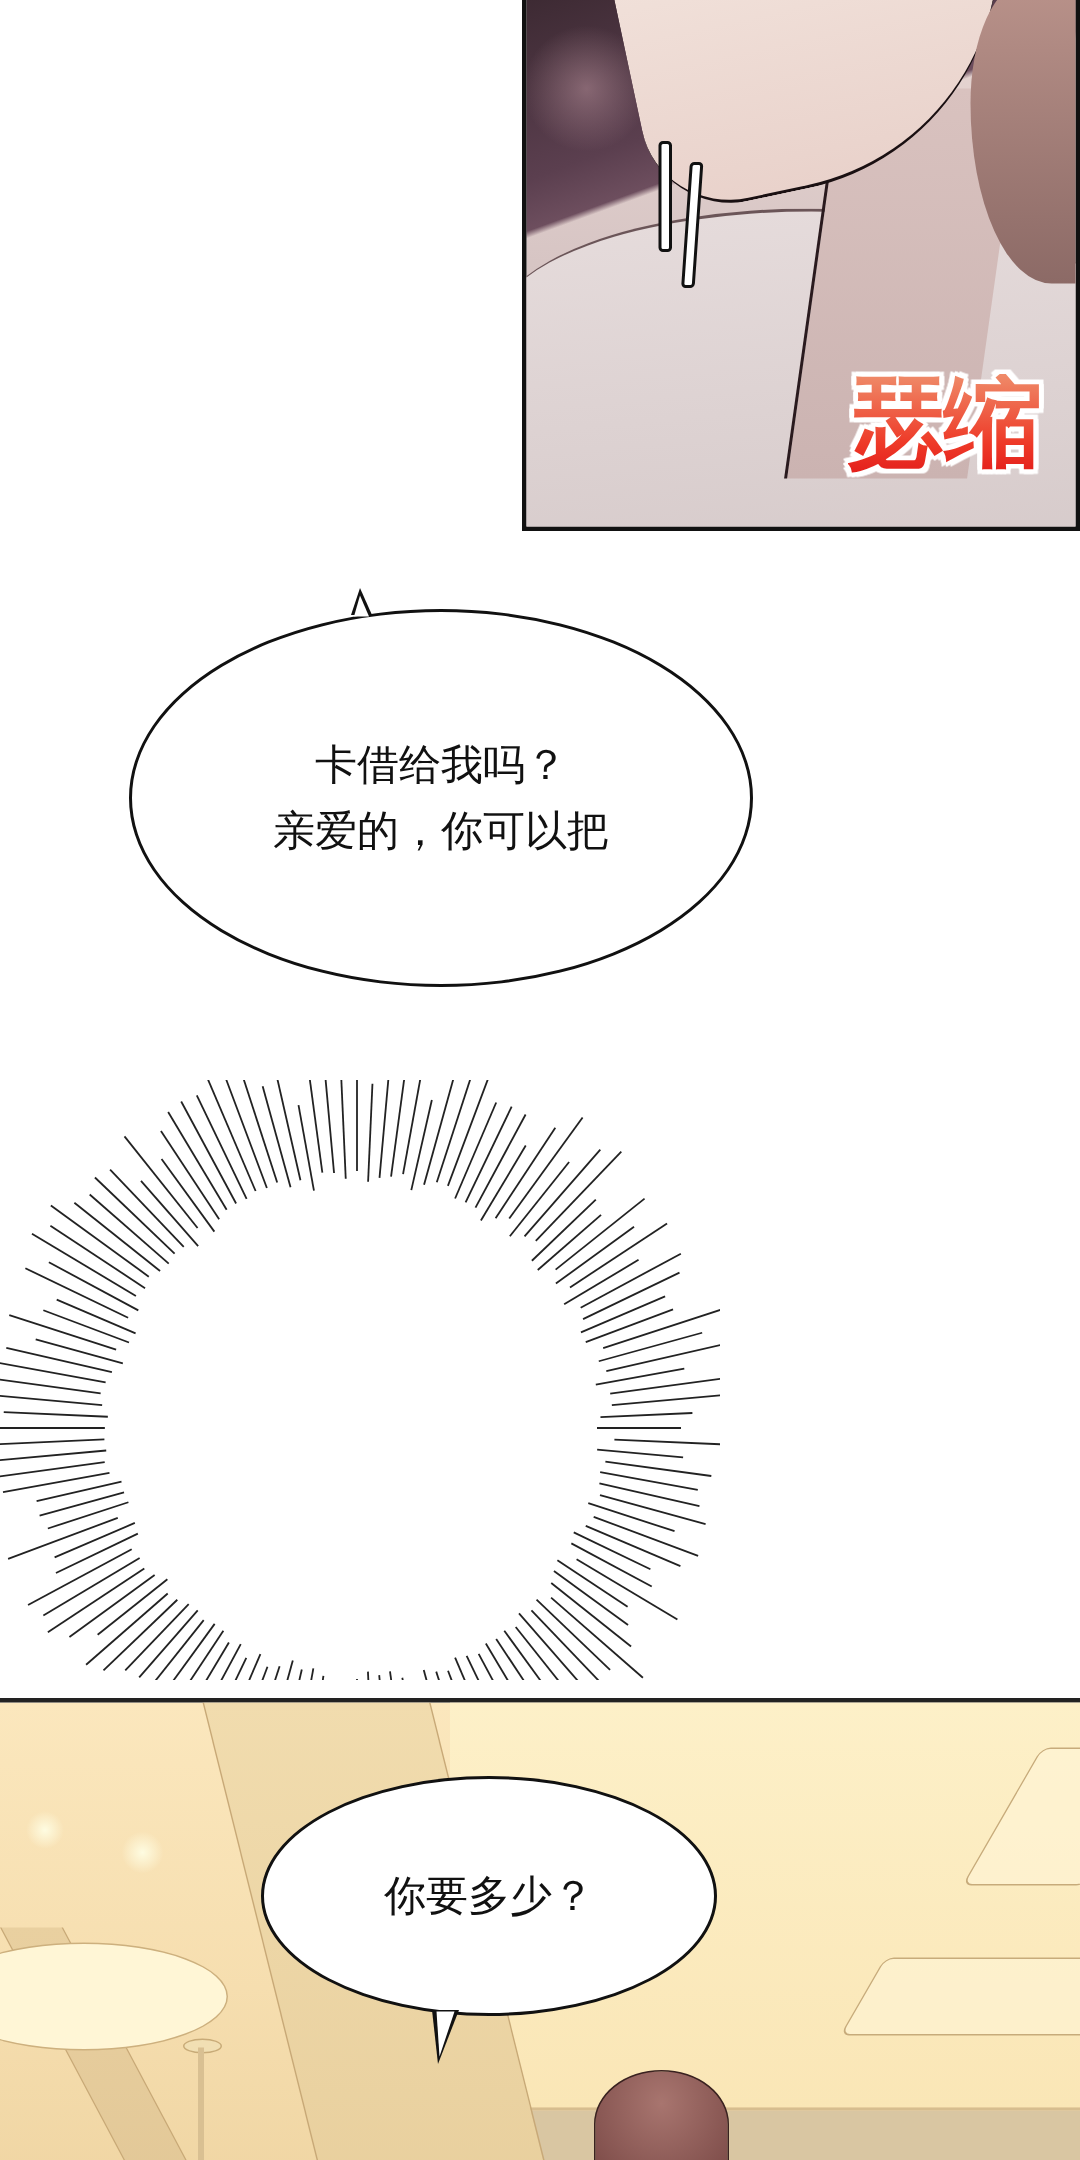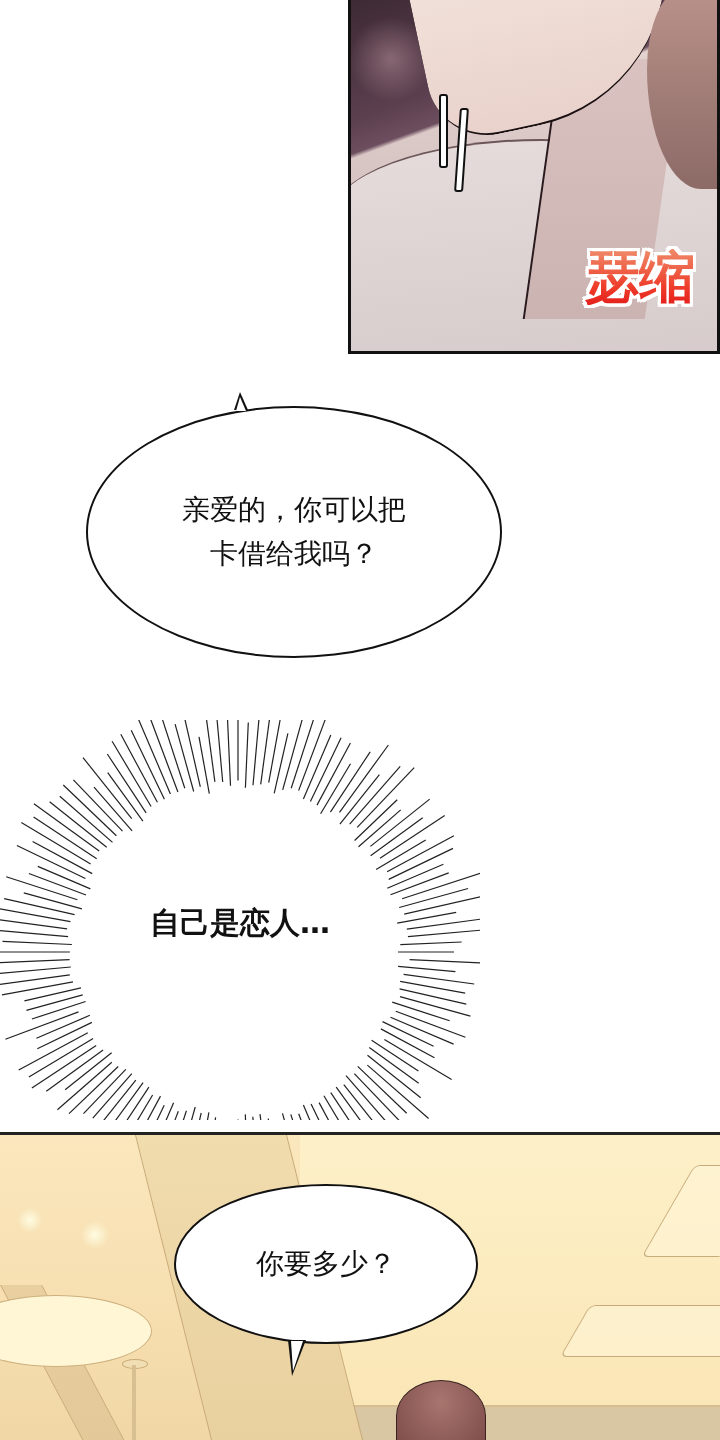--- a/index.html
+++ b/index.html
@@ -42,21 +42,21 @@
       border-radius: 40% 0 0 60%;
     }
     .sfx-lines {
       position: absolute; left: 88px; top: 95px; width: 40px; height: 100px;
     }
     .sfx-lines span {
       position: absolute; width: 5px; background: #fff; border: 2px solid #111; border-radius: 3px;
     }
     .sfx-title {
       position: absolute; right: 24px; top: 250px;
-      font-size: 56px; font-weight: bold; letter-spacing: -2px;
+      font-size: 66px; font-weight: bold; letter-spacing: -2px;
       color: #ef3b2a;
       background: linear-gradient(180deg, #ef8c6a 0%, #ee3a28 70%, #e4201c 100%);
       -webkit-background-clip: text; background-clip: text;
       -webkit-text-fill-color: transparent;
       -webkit-text-stroke: 0;
       filter: drop-shadow(0 0 0 #fff) drop-shadow(3px 0 0 #fff) drop-shadow(-3px 0 0 #fff) drop-shadow(0 3px 0 #fff) drop-shadow(0 -3px 0 #fff);
       line-height: 1;
     }
 
     .bubble {
@@ -162,22 +162,22 @@
     <span style="left:0;top:0;height:70px;"></span>
     <span style="left:18px;top:14px;height:80px;transform:skewX(-4deg);"></span>
   </div>
   <div class="sfx-title">瑟缩</div>
 </div>
 
 <div class="bubble bubble-1">
   <div class="tail"></div>
   <div class="tail-fill"></div>
   <div class="bubble-text">
+    <div>卡借给我吗？</div>
     <div>亲爱的，你可以把</div>
-    <div>卡借给我吗？</div>
   </div>
 </div>
 
 <svg class="burst" viewBox="0 0 480 400" id="burstSvg">
     <line x1="398.0" y1="232.0" x2="454.0" y2="232.0" stroke="#222" stroke-width="1.2"></line>
     <line x1="409.6" y1="239.7" x2="490.6" y2="243.3" stroke="#222" stroke-width="1.2"></line>
     <line x1="398.1" y1="246.4" x2="455.4" y2="251.6" stroke="#222" stroke-width="1.2"></line>
     <line x1="403.6" y1="254.4" x2="474.2" y2="264.0" stroke="#222" stroke-width="1.2"></line>
     <line x1="400.1" y1="261.4" x2="465.2" y2="273.2" stroke="#222" stroke-width="1.2"></line>
     <line x1="399.6" y1="268.9" x2="466.3" y2="284.1" stroke="#222" stroke-width="1.2"></line>
@@ -310,21 +310,20 @@
     <line x1="390.5" y1="174.8" x2="448.7" y2="152.9" stroke="#222" stroke-width="1.2"></line>
     <line x1="402.1" y1="178.7" x2="480.8" y2="153.1" stroke="#222" stroke-width="1.2"></line>
     <line x1="399.2" y1="187.5" x2="468.1" y2="168.5" stroke="#222" stroke-width="1.2"></line>
     <line x1="404.2" y1="194.1" x2="480.4" y2="176.7" stroke="#222" stroke-width="1.2"></line>
     <line x1="397.2" y1="203.1" x2="456.2" y2="192.4" stroke="#222" stroke-width="1.2"></line>
     <line x1="406.8" y1="209.1" x2="484.1" y2="198.7" stroke="#222" stroke-width="1.2"></line>
     <line x1="407.9" y1="216.7" x2="486.0" y2="209.7" stroke="#222" stroke-width="1.2"></line>
     <line x1="400.3" y1="224.7" x2="461.6" y2="222.0" stroke="#222" stroke-width="1.2"></line>
   </svg>
 <div class="burst-text">
-  <div>自己是恋人…</div>
 </div>
 
 <div class="panel-bottom">
   <div class="wall-right">
     <div class="lower"></div>
   </div>
   <div class="beam" style="left:135px;transform:skewX(14deg);width:150px;background:linear-gradient(180deg,#f1dcae,#e8cf9d);"></div>
   <div class="beam" style="left:0;transform:skewX(28deg);width:40px;top:150px;"></div>
   <div class="shelf" style="left:668px;top:30px;width:80px;height:90px;transform:skewX(-30deg);"></div>
   <div class="shelf" style="left:575px;top:170px;width:200px;height:50px;transform:skewX(-30deg);"></div>

